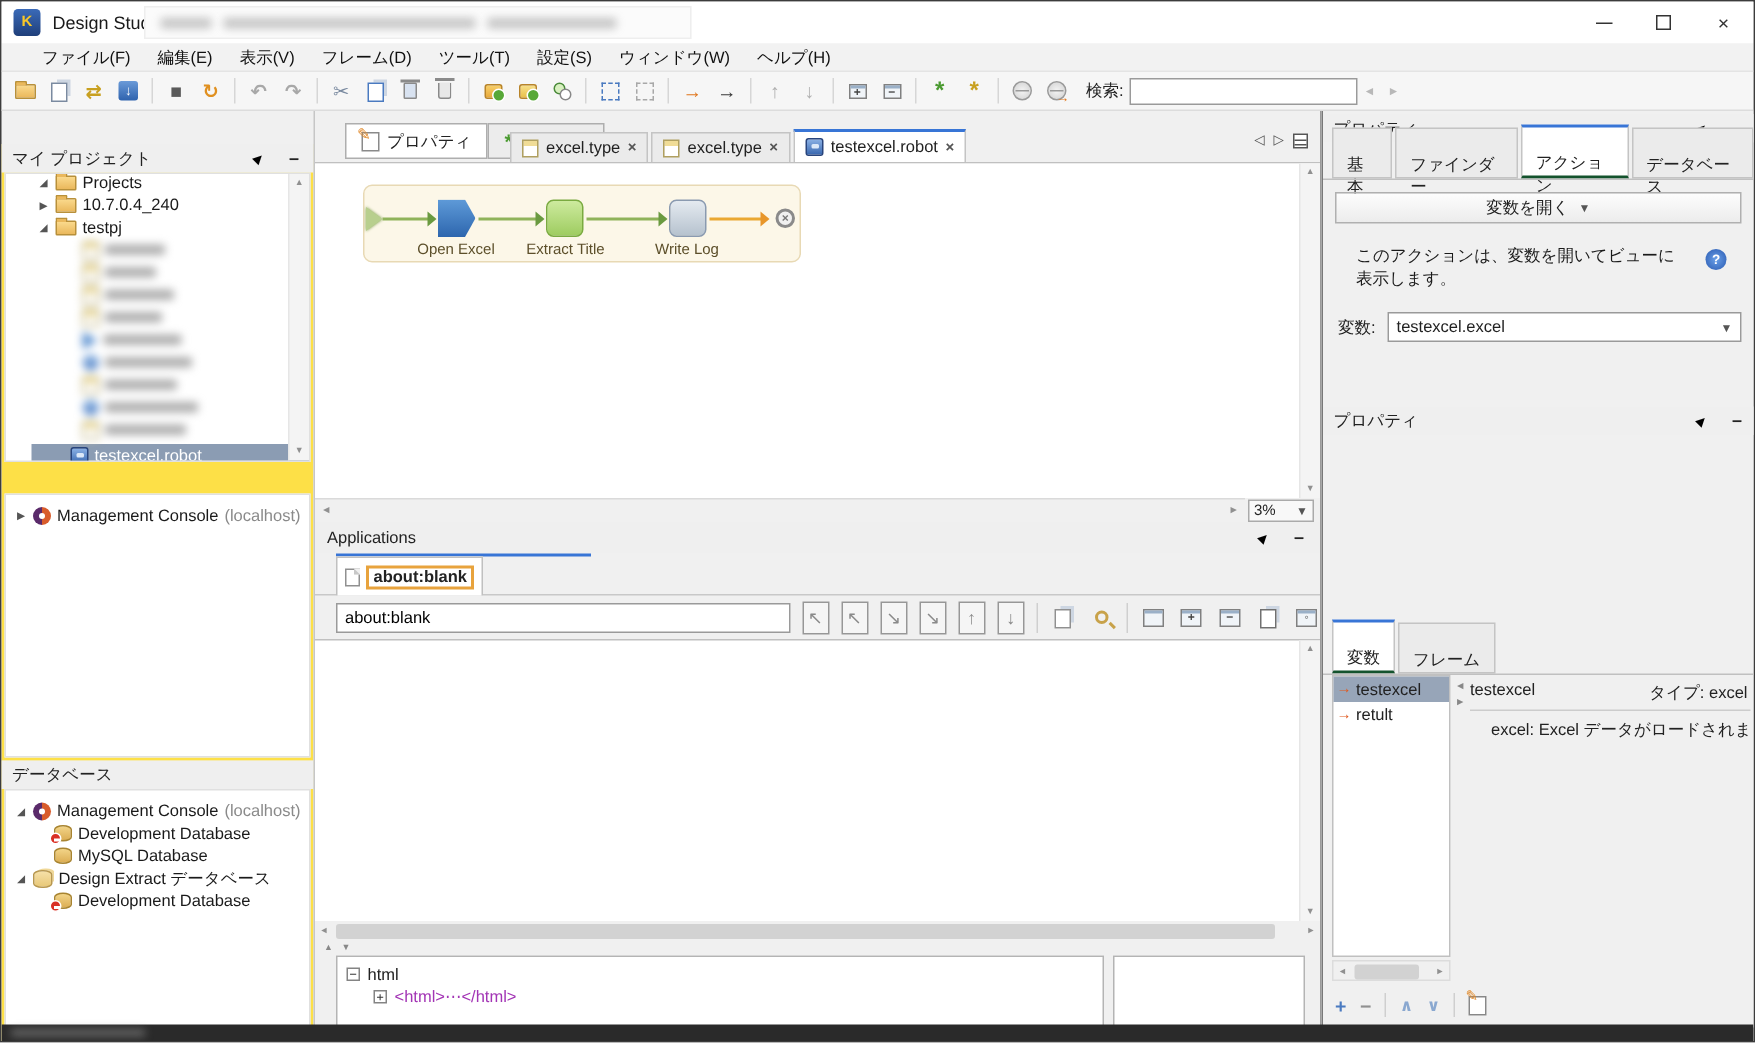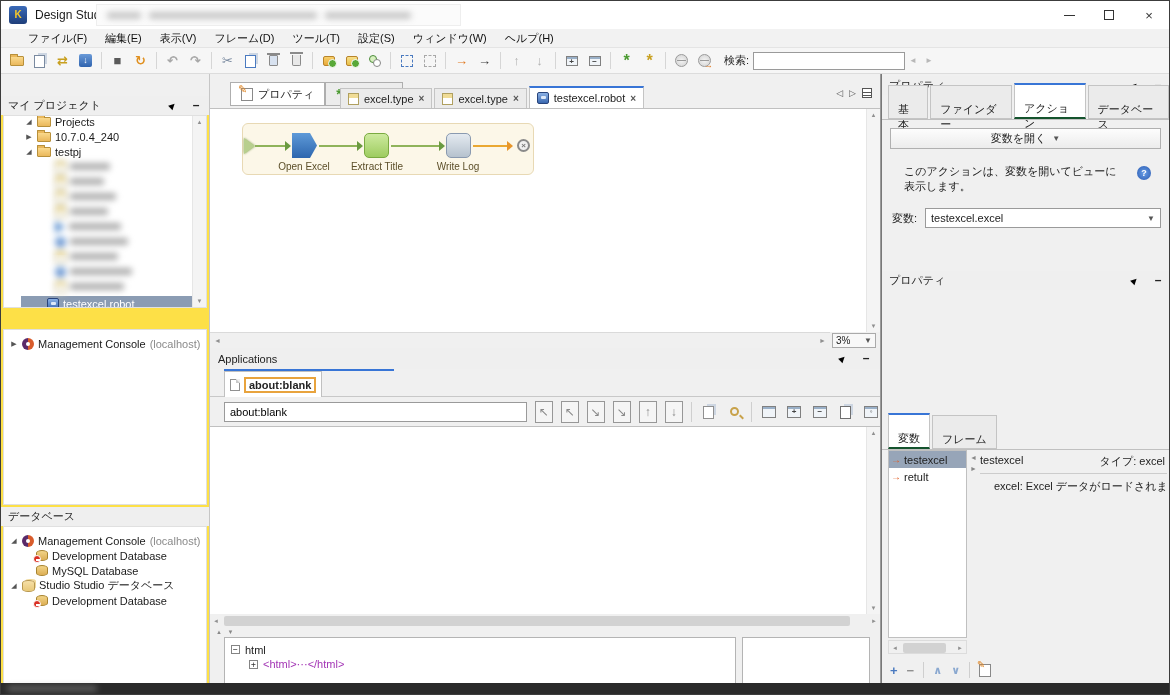--- a/index.html
+++ b/index.html
@@ -394,21 +394,21 @@
             </span>
           <span>Development Database</span>
         </div>
         <div class="trow" style="padding-left:26px">
           <span class="ic-db"></span>
           <span>MySQL Database</span>
         </div>
         <div class="trow">
           <span class="exp">◢</span>
             <span class="ic-db2"></span>
-          <span>Studio Studio データベース</span>
+          <span>Design Extract データベース</span>
         </div>
         <div class="trow" style="padding-left:26px">
           <span class="ic-db">
               <span class="bdg"></span>
             </span>
           <span>Development Database</span>
         </div>
       </div>
     </div>
   </div>

